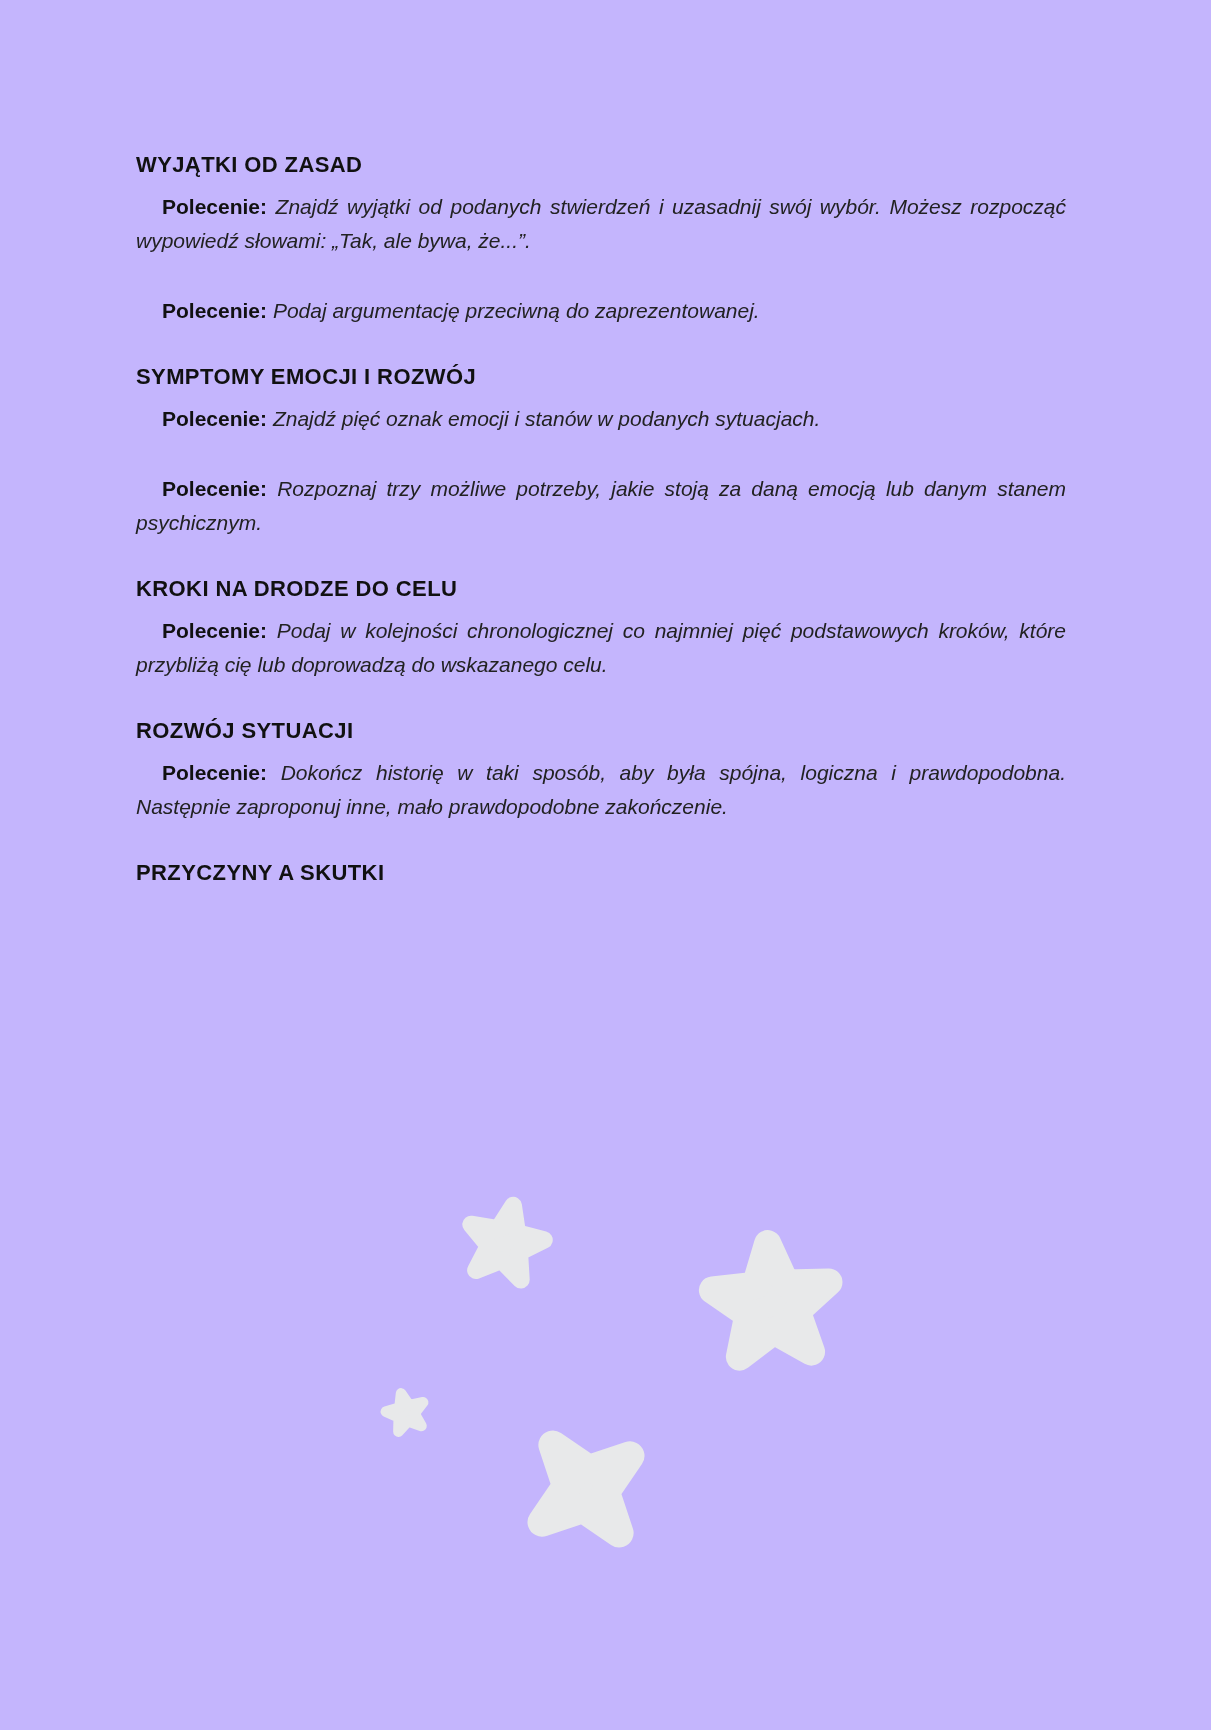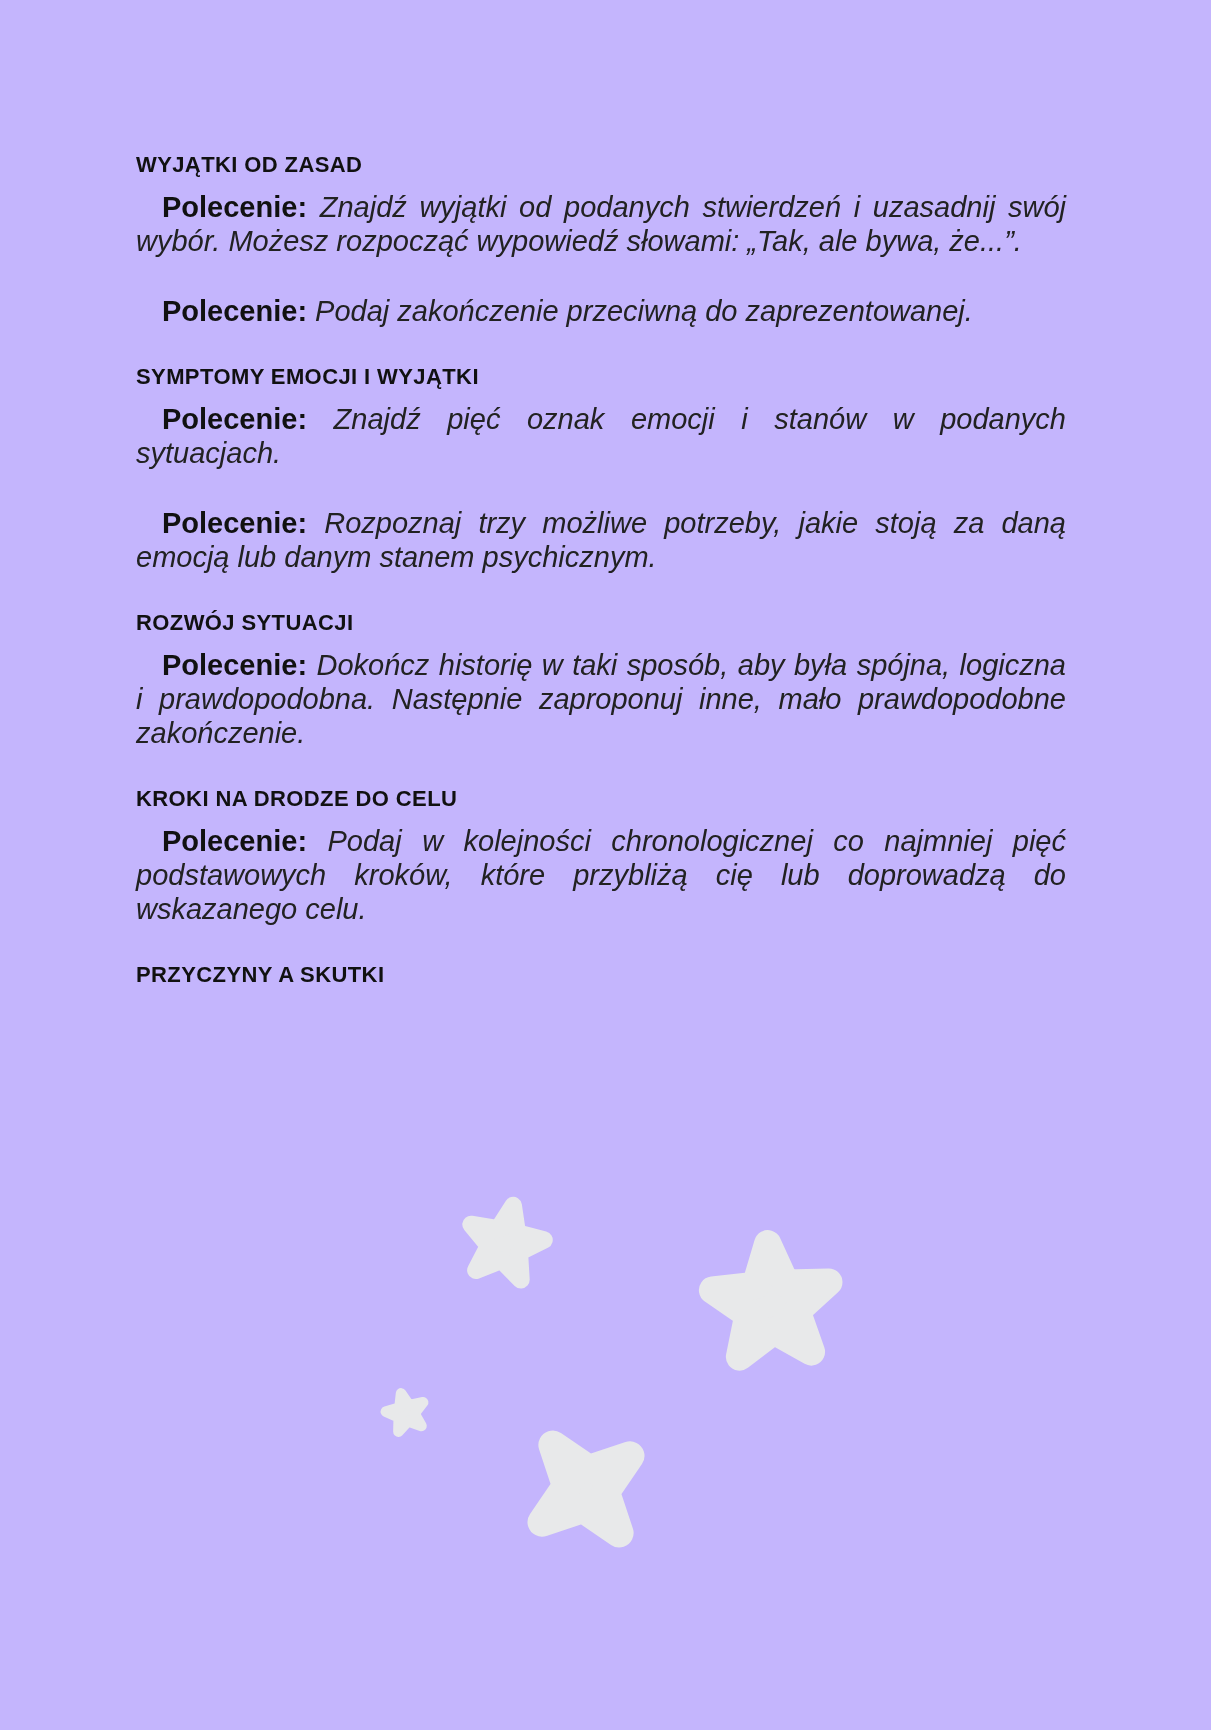--- a/index.html
+++ b/index.html
@@ -22,21 +22,21 @@
   .section h2 {
     margin: 0 0 12px 0;
     font-size: 22px;
     line-height: 26px;
     font-weight: bold;
     letter-spacing: 0.4px;
     color: #111111;
   }
   .section p {
     margin: 0;
-    font-size: 29px;
+    font-size: 21px;
     line-height: 34px;
     font-style: italic;
     text-indent: 26px;
     text-align: justify;
     text-align-last: left;
     color: #222222;
   }
   .section p .cmd-label {
     font-style: normal;
     font-weight: bold;
@@ -56,40 +56,40 @@
 <div class="page" style="background: #c4b5fd; padding-left: 13px;">
 
   <div class="content">
 
     <div class="section">
       <h2>WYJĄTKI OD ZASAD</h2>
       <p><span class="cmd-label">Polecenie:</span><span> Znajdź wyjątki od podanych stwierdzeń i uzasadnij swój wybór. Możesz rozpocząć wypowiedź słowami: „Tak, ale bywa, że...”.</span></p>
     </div>
 
     <div class="section">
-      <p><span class="cmd-label">Polecenie:</span><span> Podaj zakończenie przeciwną do zaprezentowanej.</span></p>
+      <p><span class="cmd-label">Polecenie:</span><span> Podaj argumentację przeciwną do zaprezentowanej.</span></p>
     </div>
 
     <div class="section">
-      <h2>SYMPTOMY EMOCJI I WYJĄTKI</h2>
+      <h2>SYMPTOMY EMOCJI I ROZWÓJ</h2>
       <p><span class="cmd-label">Polecenie:</span><span> Znajdź pięć oznak emocji i stanów w podanych sytuacjach.</span></p>
     </div>
 
     <div class="section">
       <p><span class="cmd-label">Polecenie:</span><span> Rozpoznaj trzy możliwe potrzeby, jakie stoją za daną emocją lub danym stanem psychicznym.</span></p>
     </div>
 
     <div class="section">
-      <h2>ROZWÓJ SYTUACJI</h2>
-      <p><span class="cmd-label">Polecenie:</span><span> Dokończ historię w taki sposób, aby była spójna, logiczna i prawdopodobna. Następnie zaproponuj inne, mało prawdopodobne zakończenie.</span></p>
+      <h2>KROKI NA DRODZE DO CELU</h2>
+      <p><span class="cmd-label">Polecenie:</span><span> Podaj w kolejności chronologicznej co najmniej pięć podstawowych kroków, które przybliżą cię lub doprowadzą do wskazanego celu.</span></p>
     </div>
 
     <div class="section">
-      <h2>KROKI NA DRODZE DO CELU</h2>
-      <p><span class="cmd-label">Polecenie:</span><span> Podaj w kolejności chronologicznej co najmniej pięć podstawowych kroków, które przybliżą cię lub doprowadzą do wskazanego celu.</span></p>
+      <h2>ROZWÓJ SYTUACJI</h2>
+      <p><span class="cmd-label">Polecenie:</span><span> Dokończ historię w taki sposób, aby była spójna, logiczna i prawdopodobna. Następnie zaproponuj inne, mało prawdopodobne zakończenie.</span></p>
     </div>
 
     <div class="section">
       <h2>PRZYCZYNY A SKUTKI</h2>
     </div>
 
   </div>
 
   <div class="decor">
 

